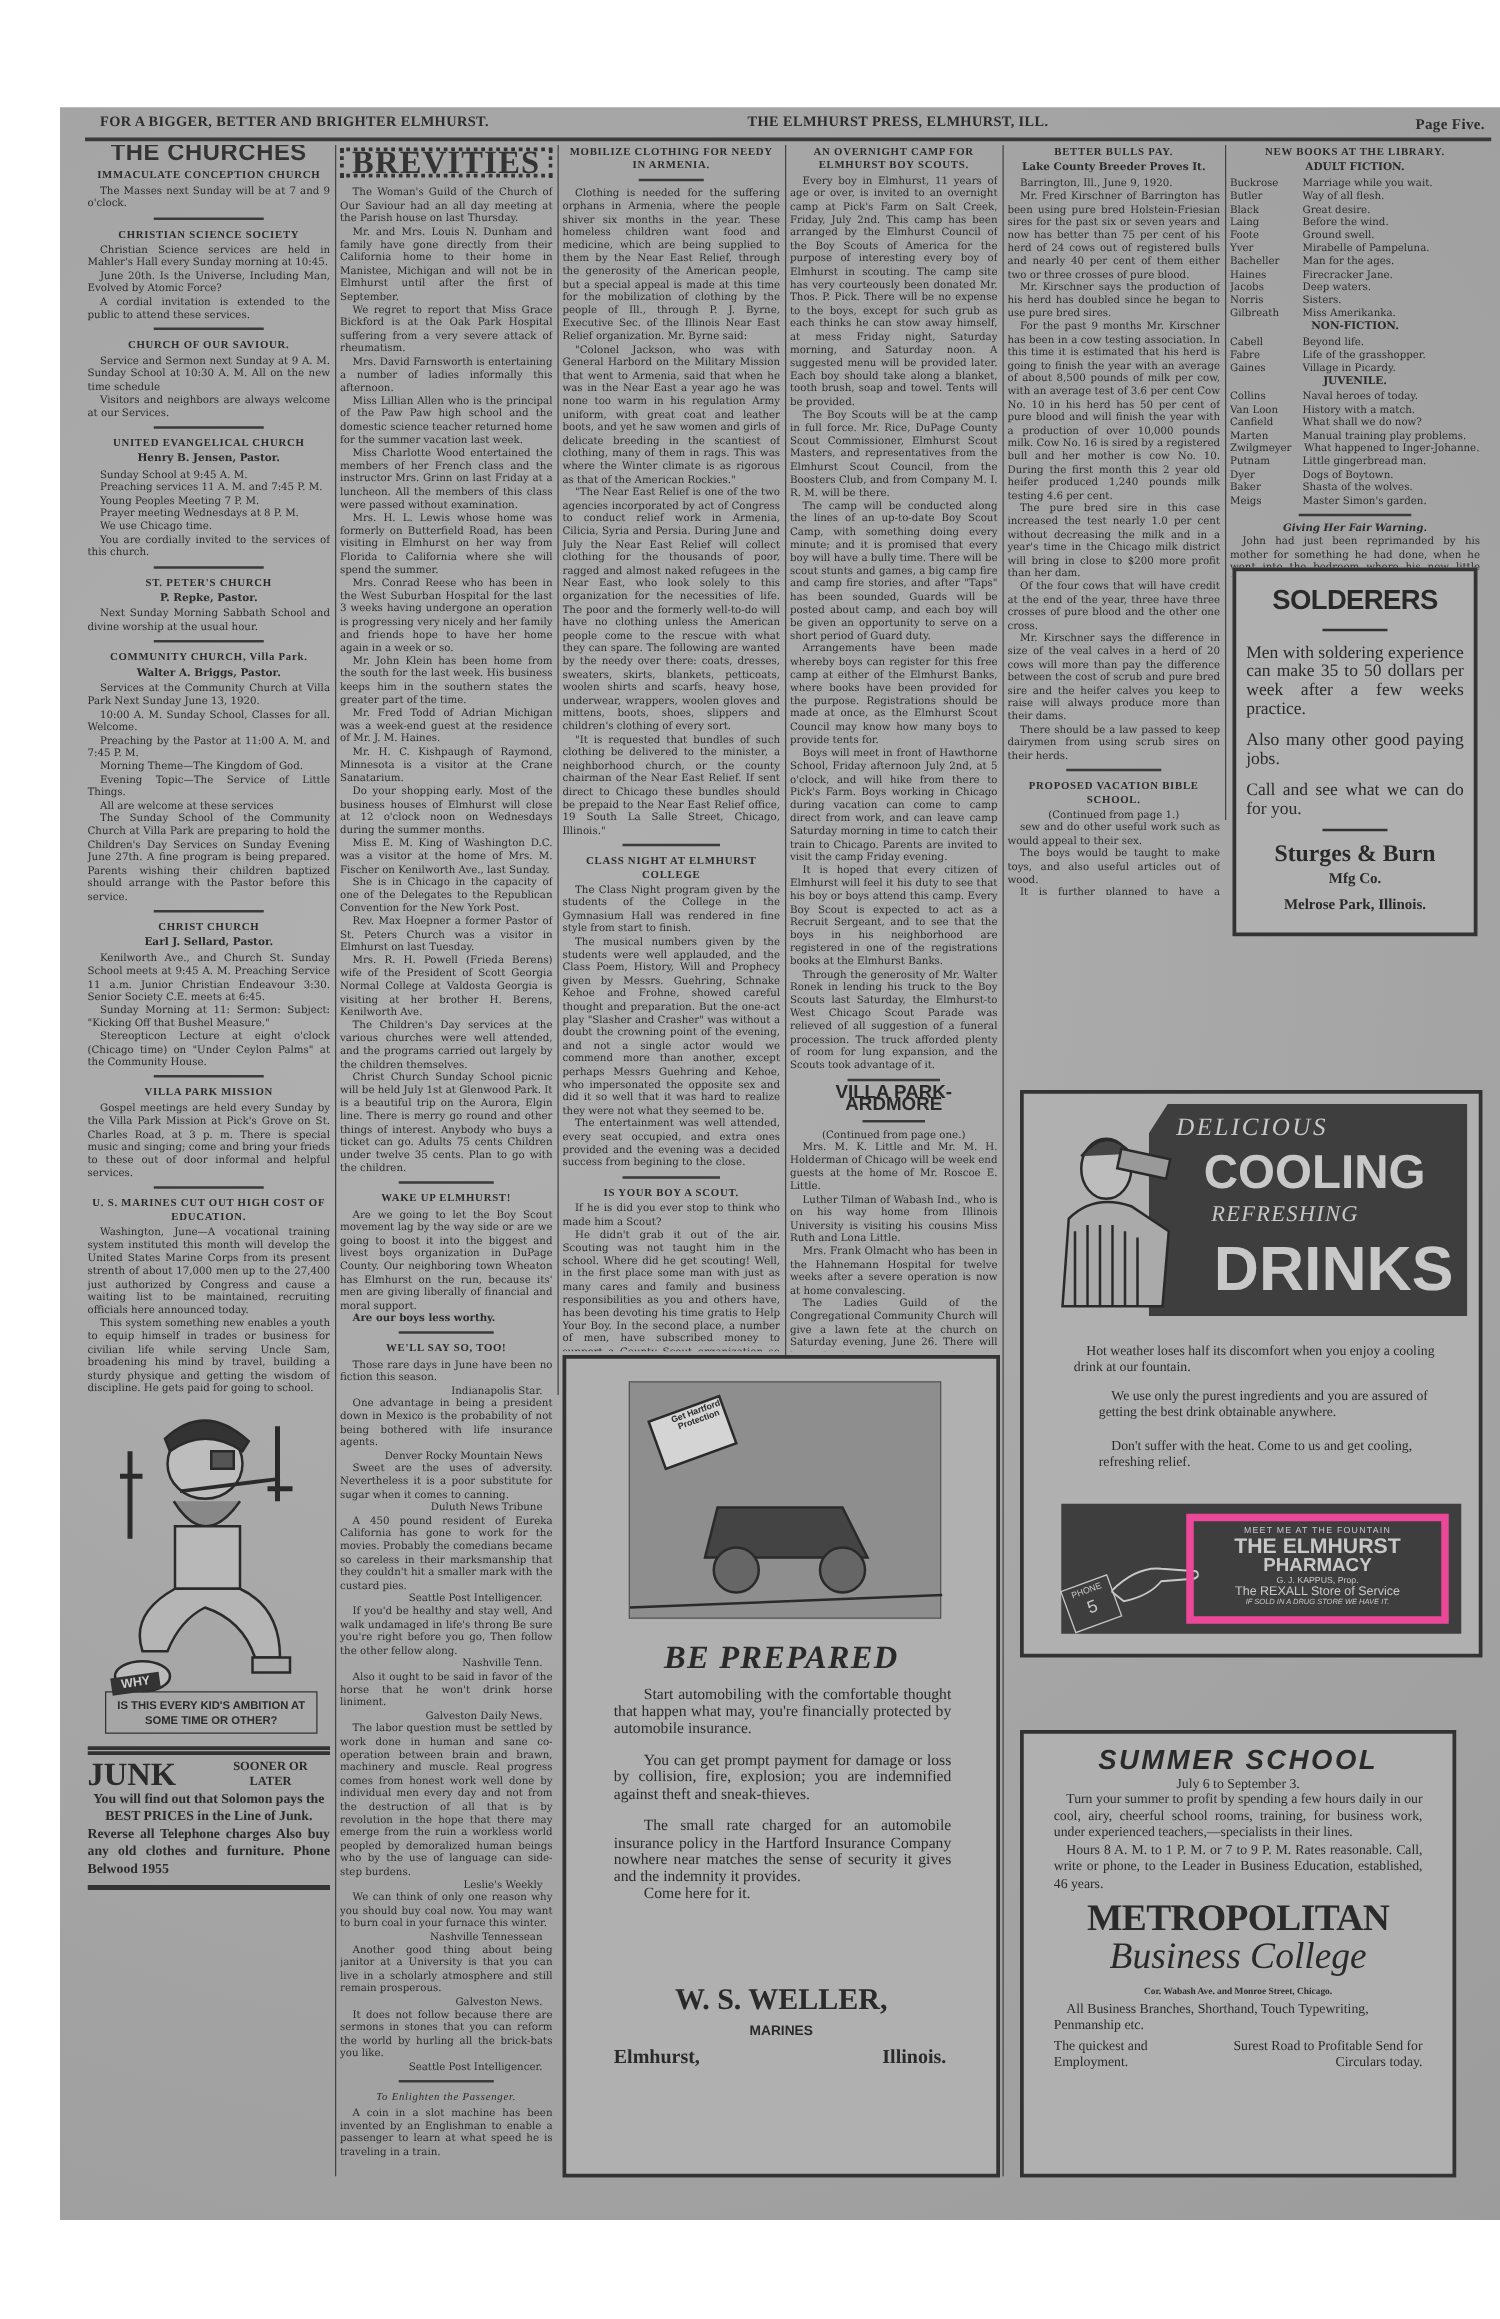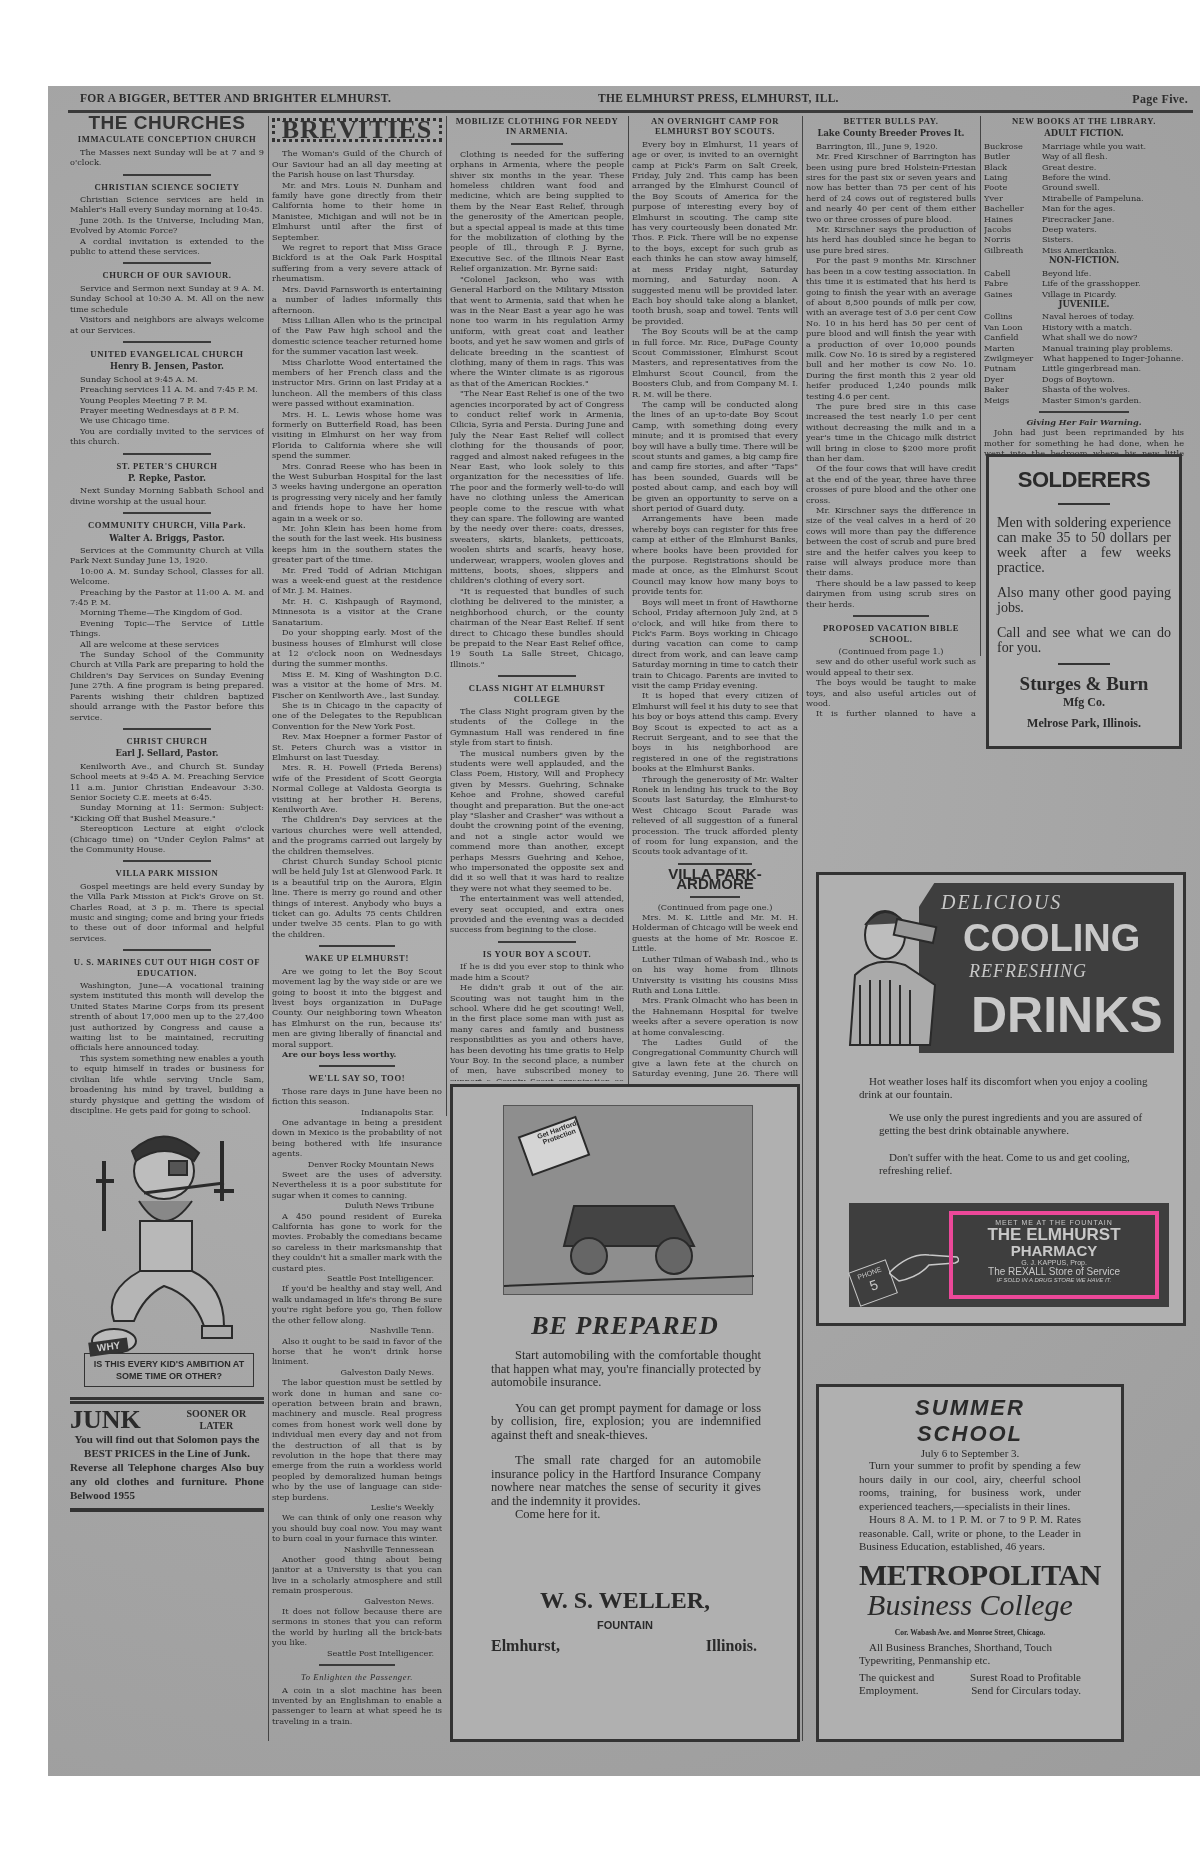--- a/index.html
+++ b/index.html
@@ -398,21 +398,21 @@
       <p style="padding:0 20px">Don't suffer with the heat. Come to us and get cooling, refreshing relief.</p>
     </div>
     <div class="ad-dark" style="position:absolute;left:30px;top:328px;width:320px;height:104px;">
       <div style="position:absolute;left:4px;top:62px;width:40px;height:36px;border:1.5px solid #c8c8c8;transform:rotate(-20deg);font-family:'Liberation Sans',sans-serif;font-size:7px;text-align:center;line-height:8px;padding-top:3px;">
         <span>PHONE</span><br>
         <span style="font-size:14px;line-height:16px;">5</span>
       </div>
       <svg style="position:absolute;left:40px;top:40px" width="70" height="40" viewBox="0 0 70 40">
         <path d="M0 30 Q20 10 40 12 L68 14 Q72 18 66 20 L40 22 Q30 34 10 38 Z" fill="none" stroke="#c8c8c8" stroke-width="1.5"></path>
       </svg>
-      <div style="position:absolute;left:100px;top:8px;width:210px;height:88px;border:4px solid #ec4899;text-align:center;font-family:'Liberation Sans',sans-serif;">
+      <div style="position:absolute;left:100px;top:8px;width:210px;height:88px;border:6px solid #ec4899;text-align:center;font-family:'Liberation Sans',sans-serif;">
         <div style="font-size:7px;letter-spacing:1px;margin-top:4px;">MEET ME AT THE FOUNTAIN</div>
         <div style="font-size:17px;font-weight:bold;line-height:17px;">THE ELMHURST</div>
         <div style="font-size:15px;font-weight:bold;line-height:16px;">PHARMACY</div>
         <div style="font-size:7px;">G. J. KAPPUS, Prop.</div>
         <div style="font-size:10px;">The REXALL Store of Service</div>
         <div style="font-size:6px;font-style:italic;">IF SOLD IN A DRUG STORE WE HAVE IT.</div>
       </div>
     </div>
   </div>
 
@@ -430,26 +430,26 @@
       <div style="position:absolute;left:24px;top:20px;width:60px;transform:rotate(-20deg);font-size:7px;font-weight:bold;text-align:center;font-family:'Liberation Sans',sans-serif;">Get Hartford Protection</div>
     </div>
     <div style="position:absolute;left:0;top:224px;width:100%;text-align:center;font-size:26px;font-weight:bold;font-style:italic;letter-spacing:1px;">BE PREPARED</div>
     <div id="insurance-paras" style="position:absolute;left:38px;top:262px;width:270px;font-size:12.5px;line-height:13.5px;text-align:justify;">
         <p style="text-indent:24px;margin-bottom:12px">Start automobiling with the comfortable thought that happen what may, you're financially protected by automobile insurance.</p>
         <p style="text-indent:24px;margin-bottom:12px">You can get prompt payment for damage or loss by collision, fire, explosion; you are indemnified against theft and sneak-thieves.</p>
         <p style="text-indent:24px;margin-bottom:0">The small rate charged for an automobile insurance policy in the Hartford Insurance Company nowhere near matches the sense of security it gives and the indemnity it provides.</p>
         <p style="text-indent:24px;margin-bottom:0">Come here for it.</p>
       </div>
     <div style="position:absolute;left:0;top:500px;width:100%;text-align:center;font-size:24px;font-weight:bold;">W. S. WELLER,</div>
-    <div style="position:absolute;left:0;top:532px;width:100%;text-align:center;font-family:'Liberation Sans',sans-serif;font-size:11px;font-weight:bold;">FOUNTAIN</div>
+    <div style="position:absolute;left:0;top:532px;width:100%;text-align:center;font-family:'Liberation Sans',sans-serif;font-size:11px;font-weight:bold;">MARINES</div>
     <div style="position:absolute;left:38px;top:550px;font-size:16px;font-weight:bold;">Elmhurst,</div>
     <div style="position:absolute;right:40px;top:550px;font-size:16px;font-weight:bold;">Illinois.</div>
   </div>
 
-  <div class="ad serif" style="left:768px;top:1298px;width:308px;height:358px;padding:8px 40px;">
+  <div class="ad serif" style="left:768px;top:1298px;width:349px;height:358px;padding:8px 24px;">
     <div class="center" style="font-family:'Liberation Sans',sans-serif;font-style:italic;font-weight:bold;font-size:22px;letter-spacing:2px;">SUMMER SCHOOL</div>
     <div class="center" style="font-size:11px;">July 6 to September 3.</div>
     <div id="school-paras" style="font-size:11px;line-height:13.5px;text-align:justify;">
         <p>Turn your summer to profit by spending a few hours daily in our cool, airy, cheerful school rooms, training, for business work, under experienced teachers,—specialists in their lines.</p>
         <p>Hours 8 A. M. to 1 P. M. or 7 to 9 P. M. Rates reasonable. Call, write or phone, to the Leader in Business Education, established, 46 years.</p>
       </div>
     <div class="center" style="font-size:30px;font-weight:bold;letter-spacing:-0.5px;margin-top:4px;">METROPOLITAN</div>
     <div class="center" style="font-size:30px;font-style:italic;margin-top:-4px;">Business College</div>
     <div class="center" style="font-size:7.5px;font-weight:bold;margin-top:6px;">Cor. Wabash Ave. and Monroe Street, Chicago.</div>
     <p style="font-size:11px;line-height:13px;margin-top:4px;">All Business Branches, Shorthand, Touch Typewriting, Penmanship etc.</p>

